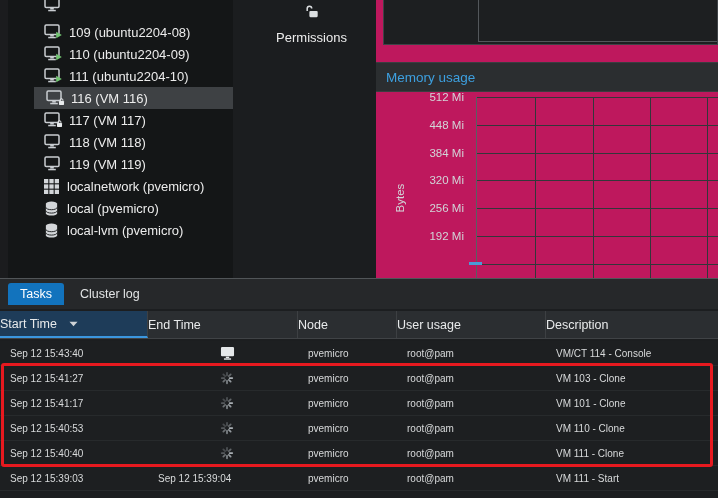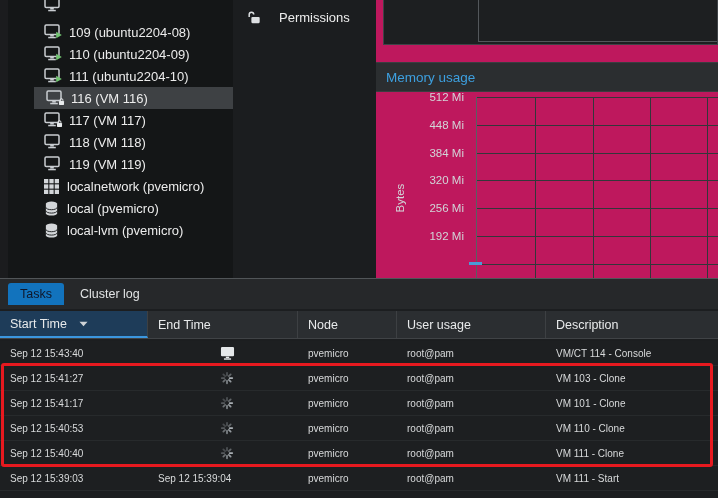--- a/index.html
+++ b/index.html
@@ -14,21 +14,21 @@
   .tree-label { color:#ececec; white-space:nowrap; }
   .tree-icon { position:relative; width:17px; height:16px; color:#c9cdd1; flex:none; }
   .tree-icon .base { width:16px; height:15px; display:block; }
   .icon-flat { width:15px; height:15px; display:block; color:#d3d6d9; flex:none; }
   .badge { position:absolute; width:8px; height:8px; right:-2px; bottom:1px; }
   .badge-play { color:#72c472; }
   .badge-lock { color:#e8ebed; width:9px; height:9px; right:-3px; bottom:0; }
 
   
   .menu-panel { position:absolute; left:233px; top:0; width:143px; height:278px; background:#1b1d1f; }
-  .menu-item { display:flex; align-items:center; gap:18px; height:26px; margin-top:4px; padding-left:14px; color:#ececec; cursor:pointer; }
+  .menu-item { display:flex; align-items:center; gap:12px; height:26px; margin-top:4px; padding-left:14px; color:#ececec; cursor:pointer;flex-direction:column; }
   .menu-item .icon-flat { width:14px; height:14px; color:#dcdfe1; }
 
   
   .chart-panel { position:absolute; left:376px; top:0; width:342px; height:278px; background:#be185d; }
   .cpu-remnant { position:absolute; left:7px; top:-1px; right:0; height:46px; background:#1d1f21; border:1px solid #3f4347; }
   .cpu-remnant .axis-v { position:absolute; left:94px; top:0; bottom:2px; width:1px; background:#53575b; }
   .cpu-remnant .axis-h { position:absolute; left:94px; right:0; bottom:2px; height:1px; background:#53575b; }
   .memory-header { position:absolute; left:0; right:0; top:62px; height:30px; background:#2b2e30; border-top:1px solid #3a3d40; border-bottom:1px solid #3a3d40; display:flex; align-items:center; padding-left:10px; color:#3da0e0; font-size:13.5px; }
   .memory-chart { position:absolute; left:0; right:0; top:92px; bottom:0; }
   .y-axis-title { position:absolute; left:-6px; top:100px; width:60px; text-align:center; transform:rotate(-90deg); font-size:11.5px; color:#d2d5d8; }
@@ -36,23 +36,23 @@
   .tick { position:absolute; right:0; height:14px; line-height:14px; font-size:11.5px; color:#d2d5d8; }
   .plot { position:absolute; left:100px; right:0; top:5px; bottom:0; border-left:1px solid #5a5e62; }
   .gl-h { position:absolute; left:0; right:0; height:1px; background:#33373a; }
   .gl-v { position:absolute; top:0; bottom:0; width:1px; background:#33373a; }
   .mem-line { position:absolute; left:-8px; top:165px; width:13px; height:3px; background:#4a9bd6; }
 
   
   .bottom-panel { position:absolute; left:0; top:278px; width:718px; height:220px; background:#1c1e20; border-top:1px solid #515558; }
   .tab-bar { position:absolute; left:0; right:0; top:0; height:30px; background:#26282a; display:flex; align-items:center; padding-left:8px; gap:4px; }
   .tab { padding:4px 12px; color:#e2e4e5; font-size:12.5px; border-radius:3px 3px 0 0; cursor:pointer; }
-  .tab.active { background:#1273bd; color:#0f172a; }
+  .tab.active { background:#1273bd; color:#ffffff; }
   .thead { position:absolute; left:0; right:0; top:32px; height:28px; display:grid; grid-template-columns:148px 150px 99px 149px 1fr; background:#2b2e31; border-bottom:1px solid #404346; font-size:12.5px; color:#e8eaeb; }
-  .th { display:flex; align-items:center; gap:12px; padding-left:10px; border-right:1px solid #3d4043; cursor:pointer; }
+  .th { display:flex; align-items:center; gap:12px; border-right:1px solid #3d4043; cursor:pointer; }
   .th:last-child { border-right:none; }
   .th-start { background:#1e3c59; border-bottom:2px solid #3b97e0; }
   .caret { width:9px; height:6px; color:#cfd3d6; flex:none; }
   .tbody { position:absolute; left:0; right:0; top:62px; bottom:0; font-size:10px; }
   .trow { display:grid; grid-template-columns:148px 150px 99px 149px 1fr; height:25px; align-items:center; background:#1d1f21; border-bottom:1px solid #272a2c; cursor:pointer; }
   .td { padding-left:10px; white-space:nowrap; overflow:hidden; color:#d8dadb; }
   .td-endicon { display:flex; align-items:center; padding-left:72px; }
   .cell-icon { width:15px; height:14px; color:#e4e7e9; display:block; }
   .cell-icon.spin { width:14px; height:14px; color:#a9afb4; }
 

